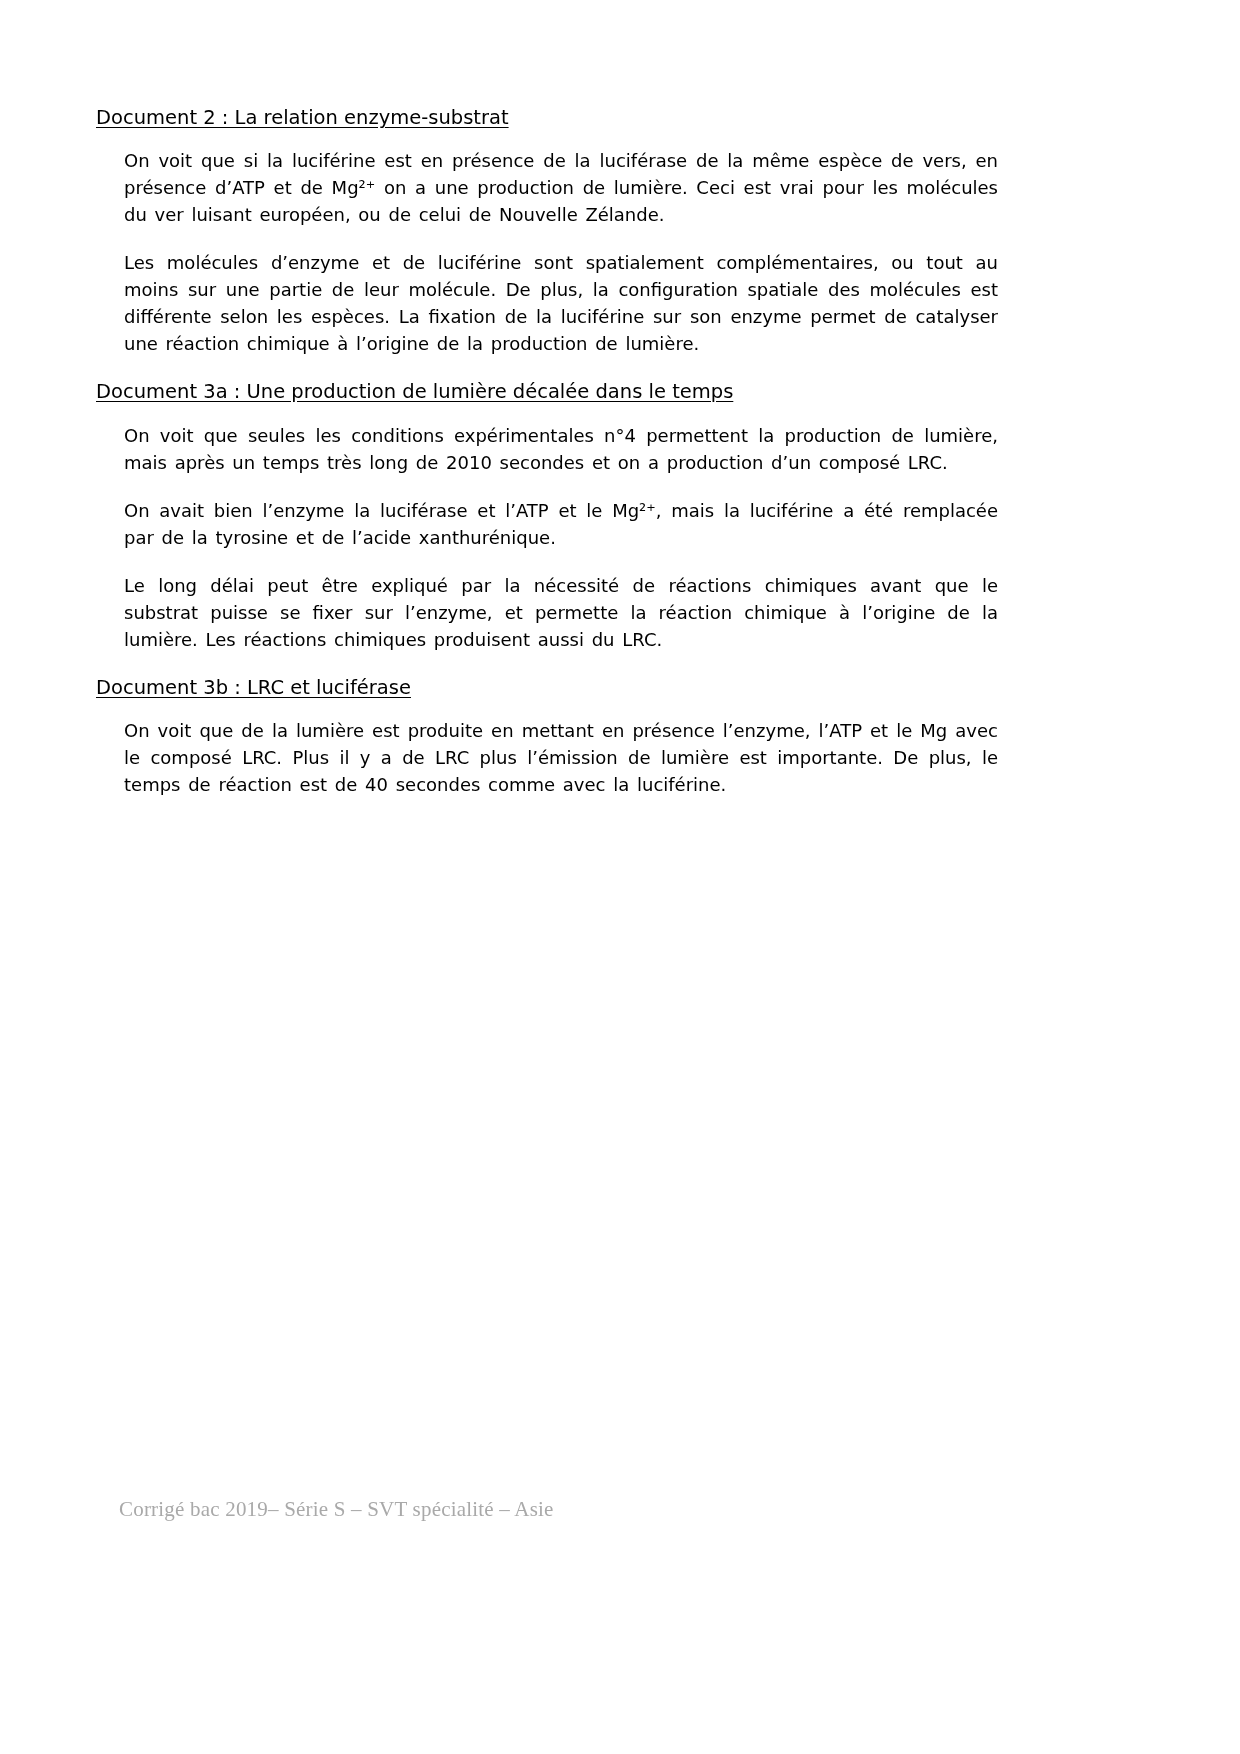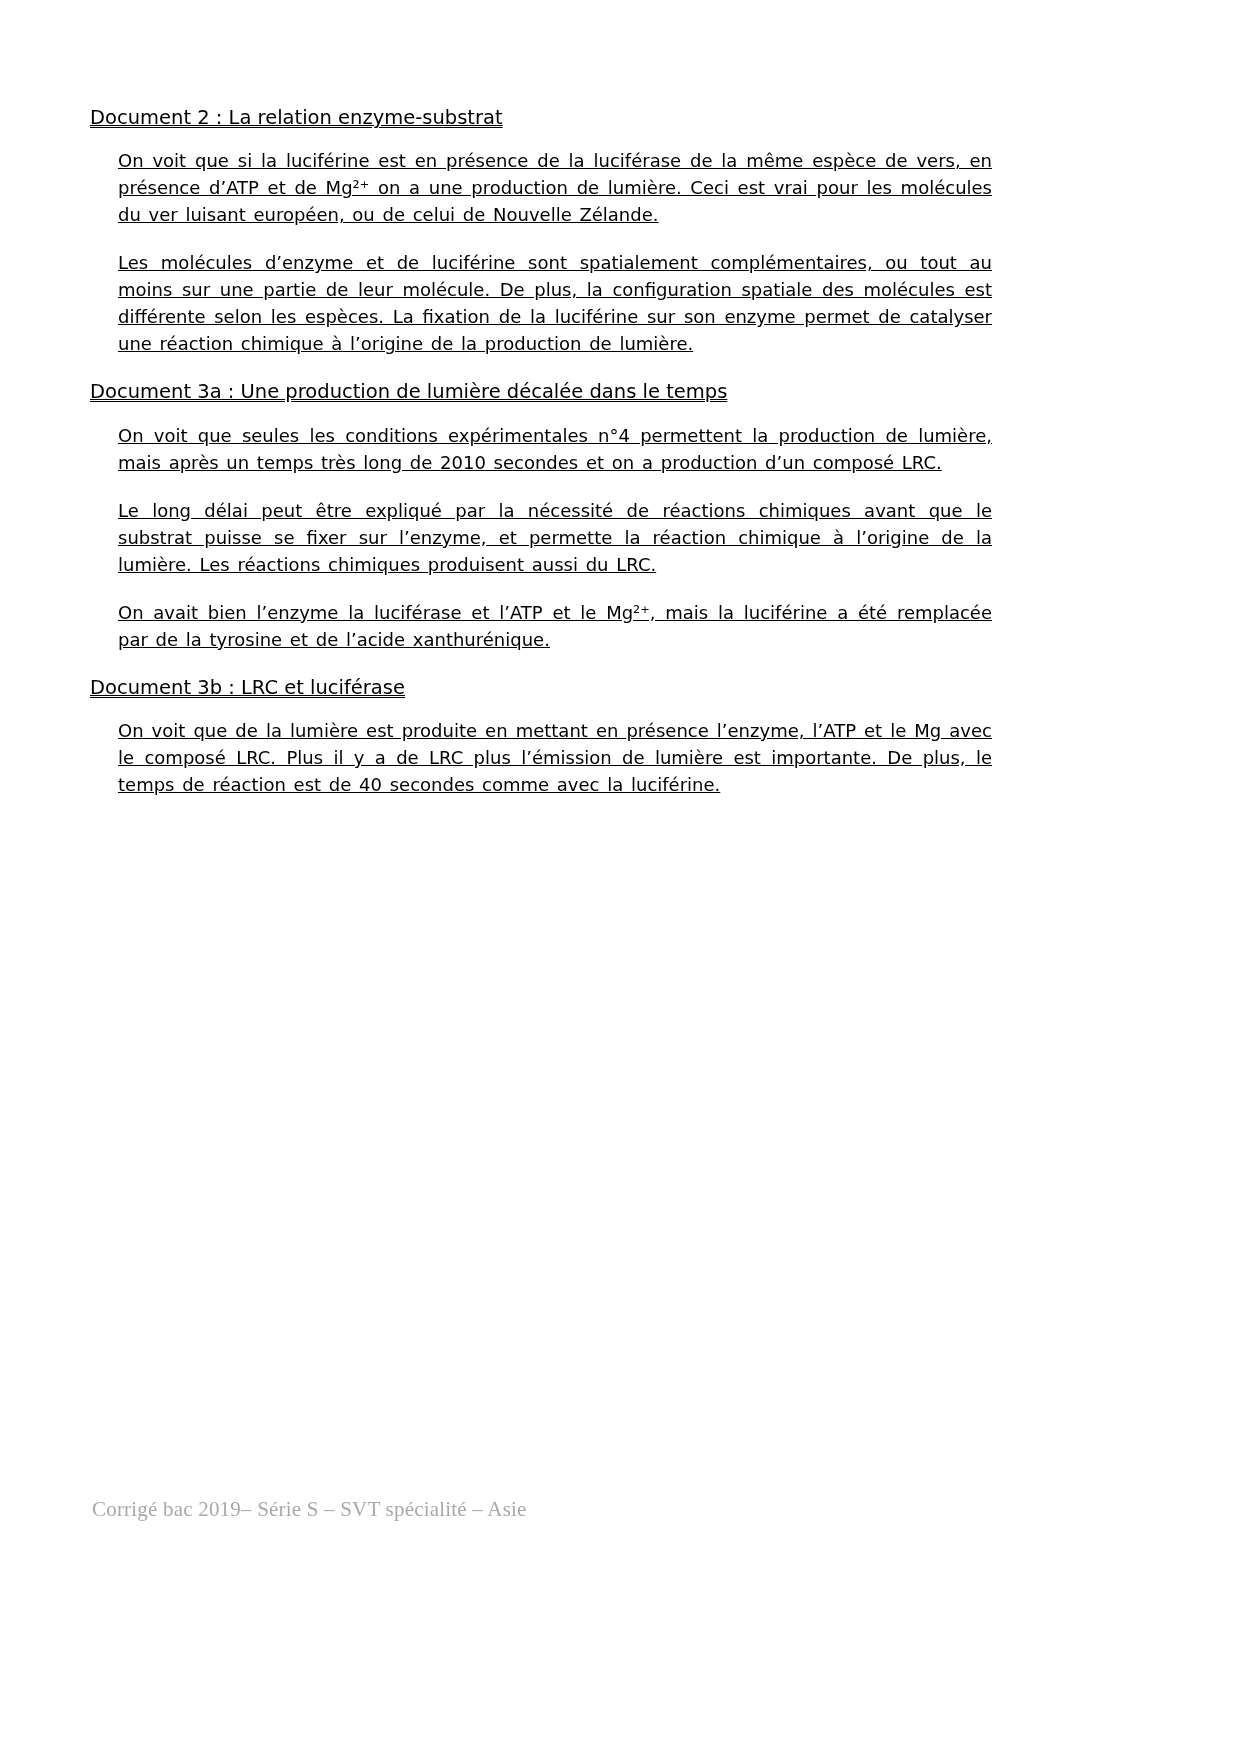--- a/index.html
+++ b/index.html
@@ -14,23 +14,22 @@
     margin: 0 auto;
     background: #ffffff;
     font-family: "DejaVu Sans", sans-serif;
     color: #000000;
     overflow: hidden;
     box-sizing: border-box;
   }
   .content {
     position: absolute;
     top: 104px;
-    left: 90px;
+    left: 96px;
     width: 902px;
-    text-decoration: underline;
   }
   .doc-heading {
     font-size: 19.5px;
     font-weight: normal;
     text-decoration: underline;
     text-underline-offset: 3px;
     margin: 0 0 16px 0;
     line-height: 1.4;
   }
   .section {
@@ -42,21 +41,21 @@
   .body-par {
     font-size: 18px;
     line-height: 1.5;
     text-align: justify;
     margin: 0 0 21px 0;
     padding-left: 28px;
     word-spacing: 2px;
   }
   .page-footer {
     position: absolute;
-    left: 92px;
+    left: 119px;
     top: 1497px;
     width: 902px;
     font-family: "Liberation Serif", serif;
     font-size: 21px;
     color: #a9a9a9;
     letter-spacing: 0.2px;
   }
 </style>
 </head>
 <body>
@@ -66,22 +65,22 @@
 
     <div class="section">
       <h2 class="doc-heading">Document 2 : La relation enzyme-substrat</h2>
       <p class="body-par">On voit que si la luciférine est en présence de la luciférase de la même espèce de vers, en présence d’ATP et de Mg²⁺ on a une production de lumière. Ceci est vrai pour les molécules du ver luisant européen, ou de celui de Nouvelle Zélande.</p>
       <p class="body-par">Les molécules d’enzyme et de luciférine sont spatialement complémentaires, ou tout au moins sur une partie de leur molécule. De plus, la configuration spatiale des molécules est différente selon les espèces. La fixation de la luciférine sur son enzyme permet de catalyser une réaction chimique à l’origine de la production de lumière.</p>
     </div>
 
     <div class="section">
       <h2 class="doc-heading">Document 3a : Une production de lumière décalée dans le temps</h2>
       <p class="body-par">On voit que seules les conditions expérimentales n°4 permettent la production de lumière, mais après un temps très long de 2010 secondes et on a production d’un composé LRC.</p>
+      <p class="body-par">On avait bien l’enzyme la luciférase et l’ATP et le Mg²⁺, mais la luciférine a été remplacée par de la tyrosine et de l’acide xanthurénique.</p>
       <p class="body-par">Le long délai peut être expliqué par la nécessité de réactions chimiques avant que le substrat puisse se fixer sur l’enzyme, et permette la réaction chimique à l’origine de la lumière. Les réactions chimiques produisent aussi du LRC.</p>
-      <p class="body-par">On avait bien l’enzyme la luciférase et l’ATP et le Mg²⁺, mais la luciférine a été remplacée par de la tyrosine et de l’acide xanthurénique.</p>
     </div>
 
     <div class="section">
       <h2 class="doc-heading">Document 3b : LRC et luciférase</h2>
       <p class="body-par">On voit que de la lumière est produite en mettant en présence l’enzyme, l’ATP et le Mg avec le composé LRC. Plus il y a de LRC plus l’émission de lumière est importante. De plus, le temps de réaction est de 40 secondes comme avec la luciférine.</p>
     </div>
 
   </div>
 
   <div class="page-footer">Corrigé bac 2019– Série S – SVT spécialité – Asie</div>

